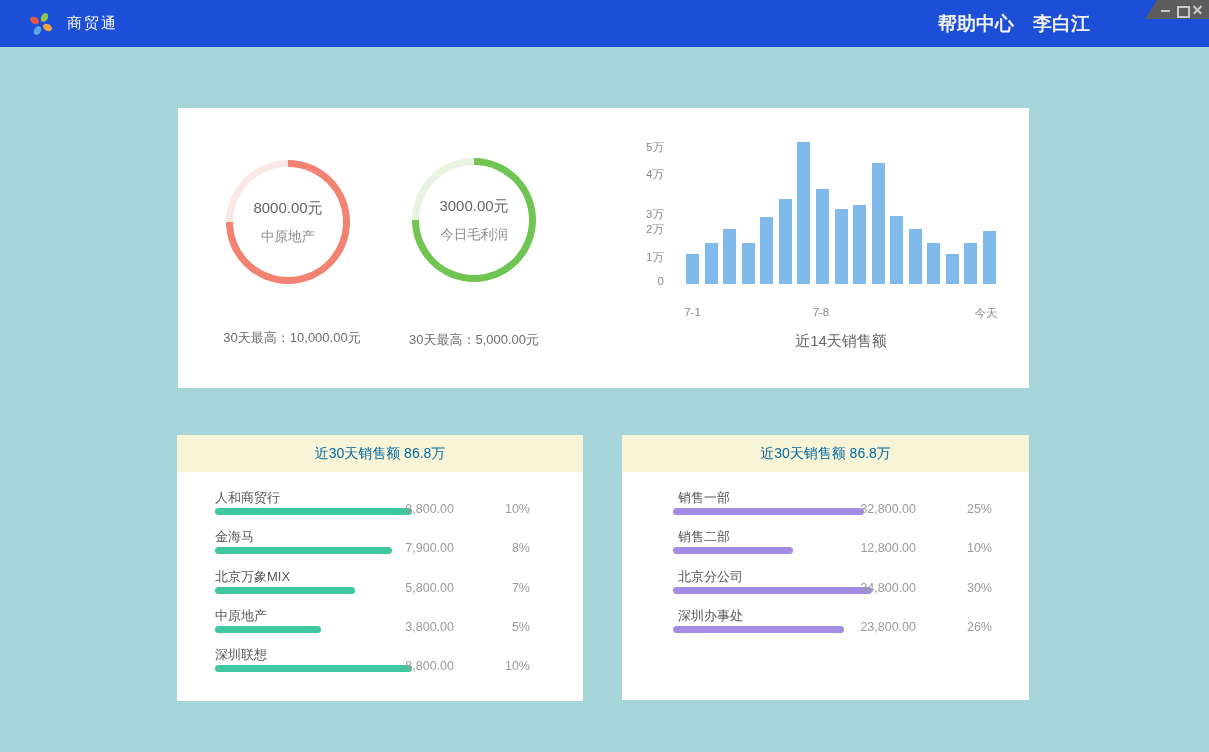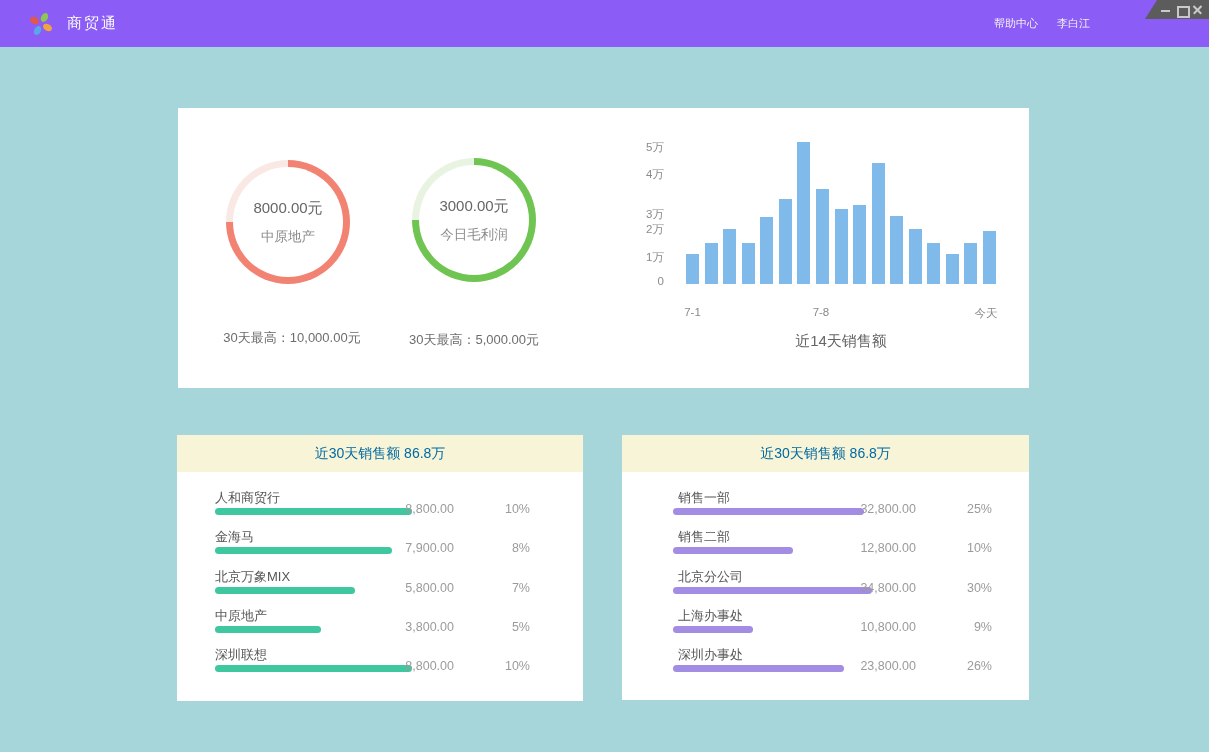--- a/index.html
+++ b/index.html
@@ -6,26 +6,26 @@
   html,body { width:1209px; height:752px; }
   body {
     position:relative; overflow:hidden;
     background:#a7d6da;
     font-family:"Liberation Sans", sans-serif;
     -webkit-font-smoothing:antialiased;
   }
   
   .titlebar {
     position:absolute; top:0; left:0; width:1209px; height:47px;
-    background:#8b5cf6; display:flex; align-items:center;
+    background:#1d4ed8; display:flex; align-items:center;
   }
   .logo { margin-left:28px; width:26px; height:26px; flex:0 0 auto; }
   .brand { color:#fafafa; font-size:15px; margin-left:13px; letter-spacing:2px; }
   .nav { margin-left:auto; margin-right:119px; display:flex; gap:19px; }
-  .nav-item { color:#f2f2f2; font-size:11px; cursor:pointer; white-space:nowrap; }
+  .nav-item { color:#f2f2f2; font-size:19px; cursor:pointer; white-space:nowrap;font-weight:bold; }
   .win-controls {
     position:absolute; top:0; right:0; width:64px; height:19px;
     background:#5c5c5c; clip-path:polygon(12px 0,100% 0,100% 100%,0 100%);
     display:flex; align-items:center; justify-content:flex-end;
     gap:9px; padding:0 9px 0 16px;
   }
   .wc-btn { position:relative; width:10px; height:10px; cursor:pointer; }
   .ic-min::after { content:""; position:absolute; left:0; top:5px; width:9px; height:2px; background:#c9c9c9; }
   .ic-max::after { content:""; position:absolute; left:0; top:1px; width:9px; height:8px; border:2px solid #c9c9c9; }
   .ic-close::before, .ic-close::after {
@@ -235,28 +235,20 @@
 
   <div class="rank-row">
     <span class="r-name">北京分公司</span>
     <span class="r-bar" style="width: 199px; background: rgb(162, 140, 228);"></span>
     <span class="r-val">
       <span class="r-amt">34,800.00</span>
       <span class="r-pct">30%</span>
     </span>
   </div>
 
-  <div class="rank-row">
-    <span class="r-name">上海办事处</span>
-    <span class="r-bar" style="width: 80px; background: rgb(162, 140, 228);"></span>
-    <span class="r-val">
-      <span class="r-amt">10,800.00</span>
-      <span class="r-pct">9%</span>
-    </span>
-  </div>
 
   <div class="rank-row">
     <span class="r-name">深圳办事处</span>
     <span class="r-bar" style="width: 171px; background: rgb(162, 140, 228);"></span>
     <span class="r-val">
       <span class="r-amt">23,800.00</span>
       <span class="r-pct">26%</span>
     </span>
   </div>
 </div>

